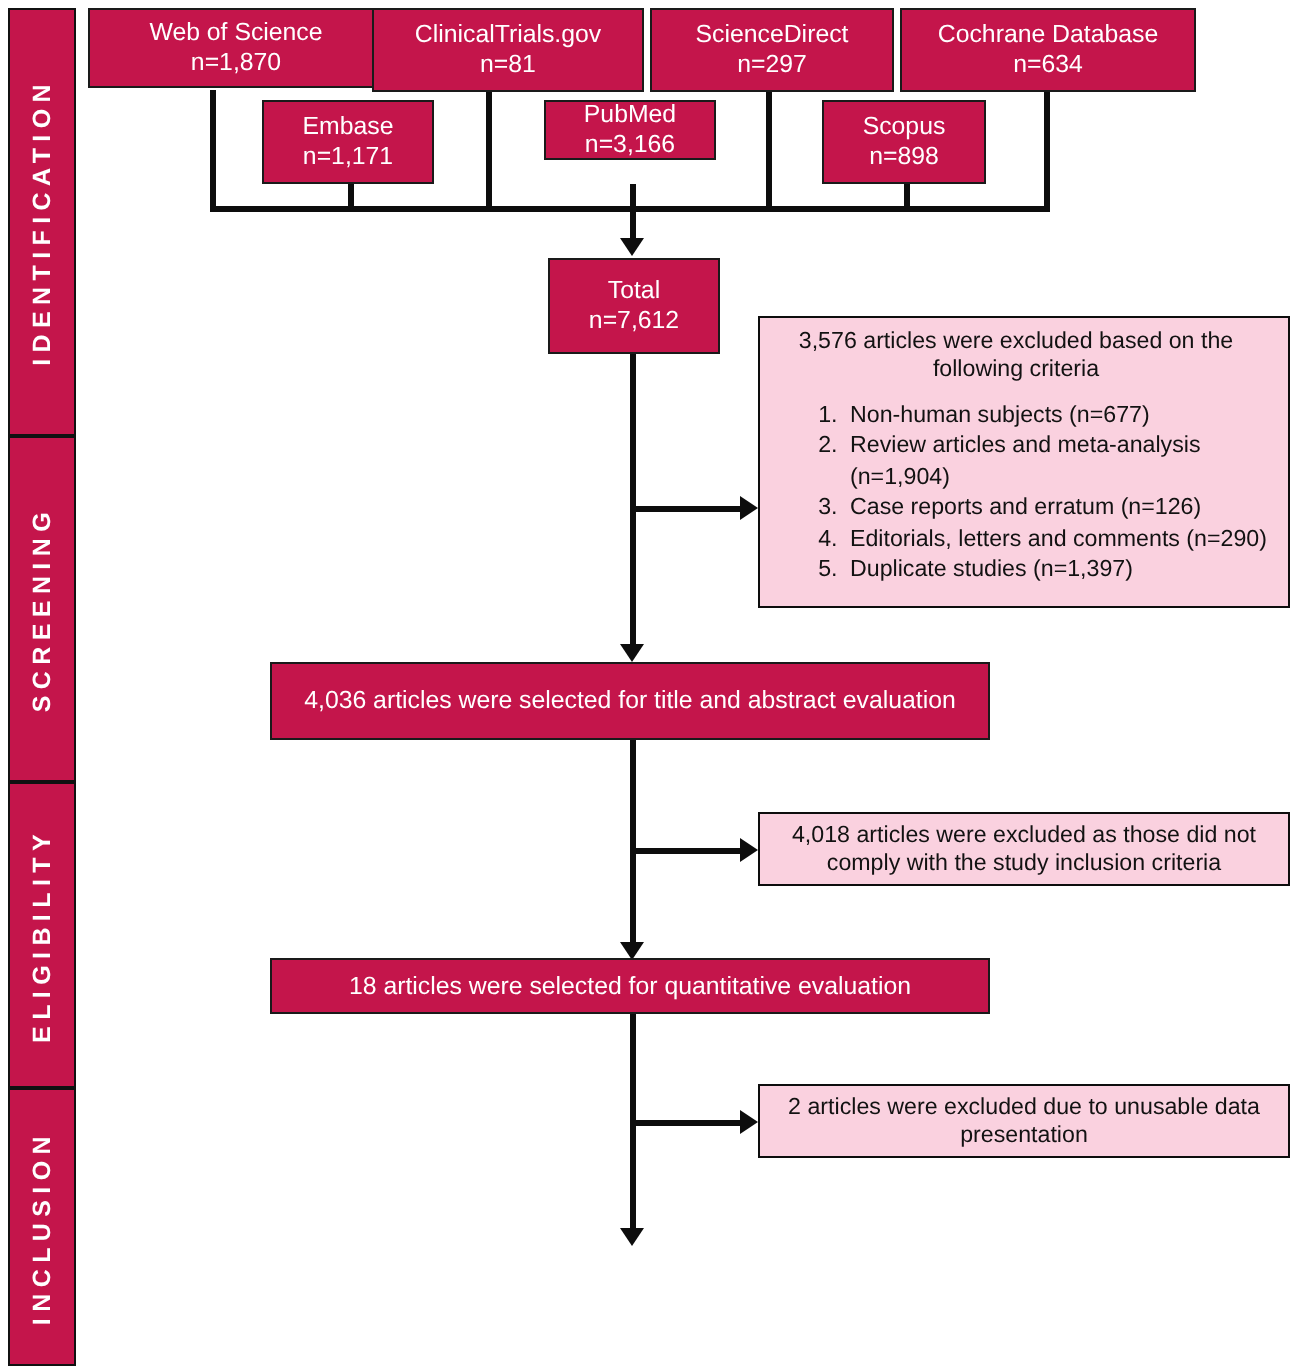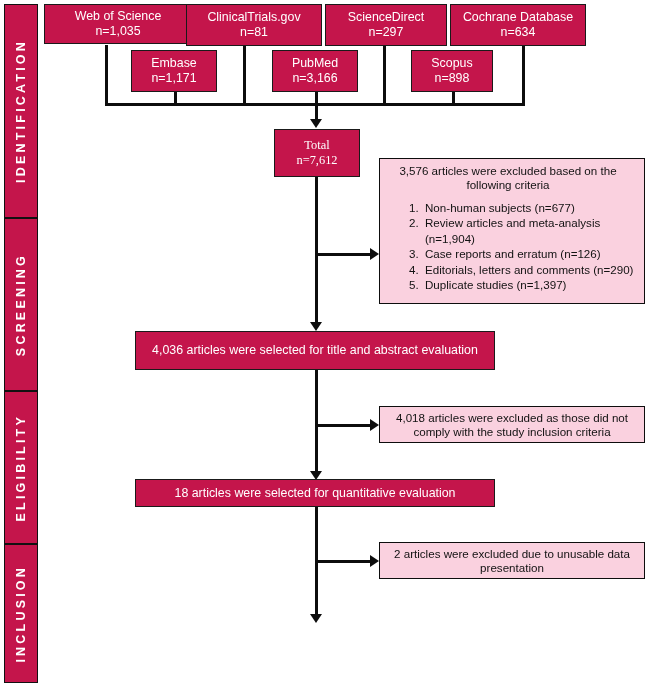--- a/index.html
+++ b/index.html
@@ -151,62 +151,62 @@
   <div class="arrow-right" style="left:370px; top:419px;"></div>
 
   <div class="vline" style="left:315px; top:507px; height:111px;"></div>
   <div class="arrow-down" style="left:310px; top:614px;"></div>
   <div class="hline" style="left:315px; top:560px; width:58px;"></div>
   <div class="arrow-right" style="left:370px; top:555px;"></div>
 
   <div class="box box-crimson" style="left:44px; top:4px; width:148px; height:40px;">
     <div class="box-inner">
       <span>Web of Science</span><br>
-      <span>n=1,035</span>
+      <span>n=1,870</span>
     </div>
   </div>
   <div class="box box-crimson" style="left:186px; top:4px; width:136px; height:42px;">
     <div class="box-inner">
       <span>ClinicalTrials.gov</span><br>
       <span>n=81</span>
     </div>
   </div>
   <div class="box box-crimson" style="left:325px; top:4px; width:122px; height:42px;">
     <div class="box-inner">
       <span>ScienceDirect</span><br>
       <span>n=297</span>
     </div>
   </div>
-  <div class="box box-crimson" style="left:450px; top:4px; width:136px; height:42px;">
+  <div class="box box-crimson" style="left:450px; top:4px; width:148px; height:42px;">
     <div class="box-inner">
       <span>Cochrane Database</span><br>
       <span>n=634</span>
     </div>
   </div>
 
   <div class="box box-crimson" style="left:131px; top:50px; width:86px; height:42px;">
     <div class="box-inner">
       <span>Embase</span><br>
       <span>n=1,171</span>
     </div>
   </div>
-  <div class="box box-crimson" style="left:272px; top:50px; width:86px; height:42px;">
+  <div class="box box-crimson" style="left:272px; top:50px; width:86px; height:30px;">
     <div class="box-inner">
       <span>PubMed</span><br>
       <span>n=3,166</span>
     </div>
   </div>
   <div class="box box-crimson" style="left:411px; top:50px; width:82px; height:42px;">
     <div class="box-inner">
       <span>Scopus</span><br>
       <span>n=898</span>
     </div>
   </div>
 
-  <div class="box box-crimson" style="left:274px; top:129px; width:86px; height:48px;font-family:Liberation Serif, serif;">
+  <div class="box box-crimson" style="left:274px; top:129px; width:86px; height:48px;">
     <div class="box-inner">
       <span>Total</span><br>
       <span>n=7,612</span>
     </div>
   </div>
 
   <div class="box box-pink align-left" style="left:379px; top:158px; width:266px; height:146px;">
     <div class="crit-head">3,576 articles were excluded based on the following criteria</div>
     <ol class="crit-list">
       <li>Non-human subjects (n=677)</li>

